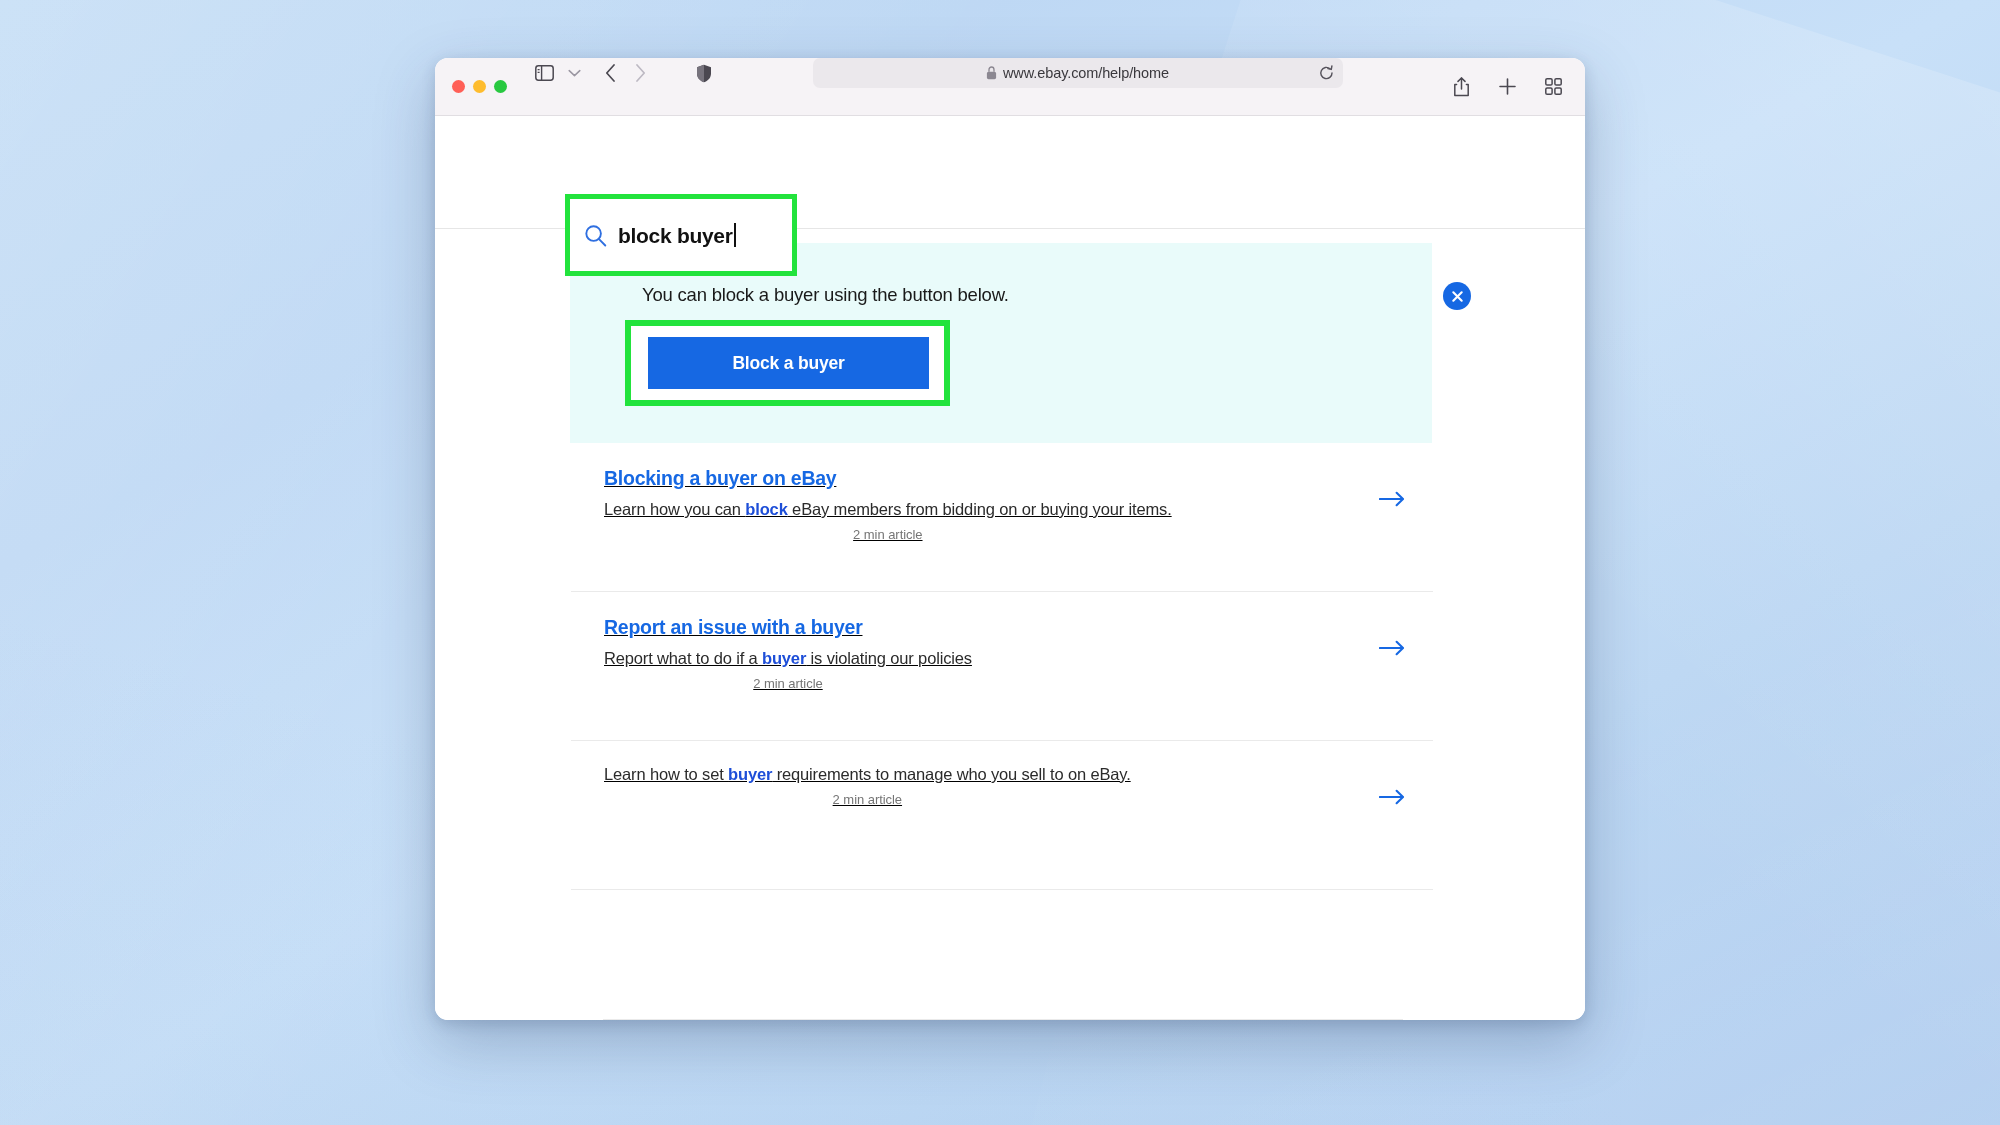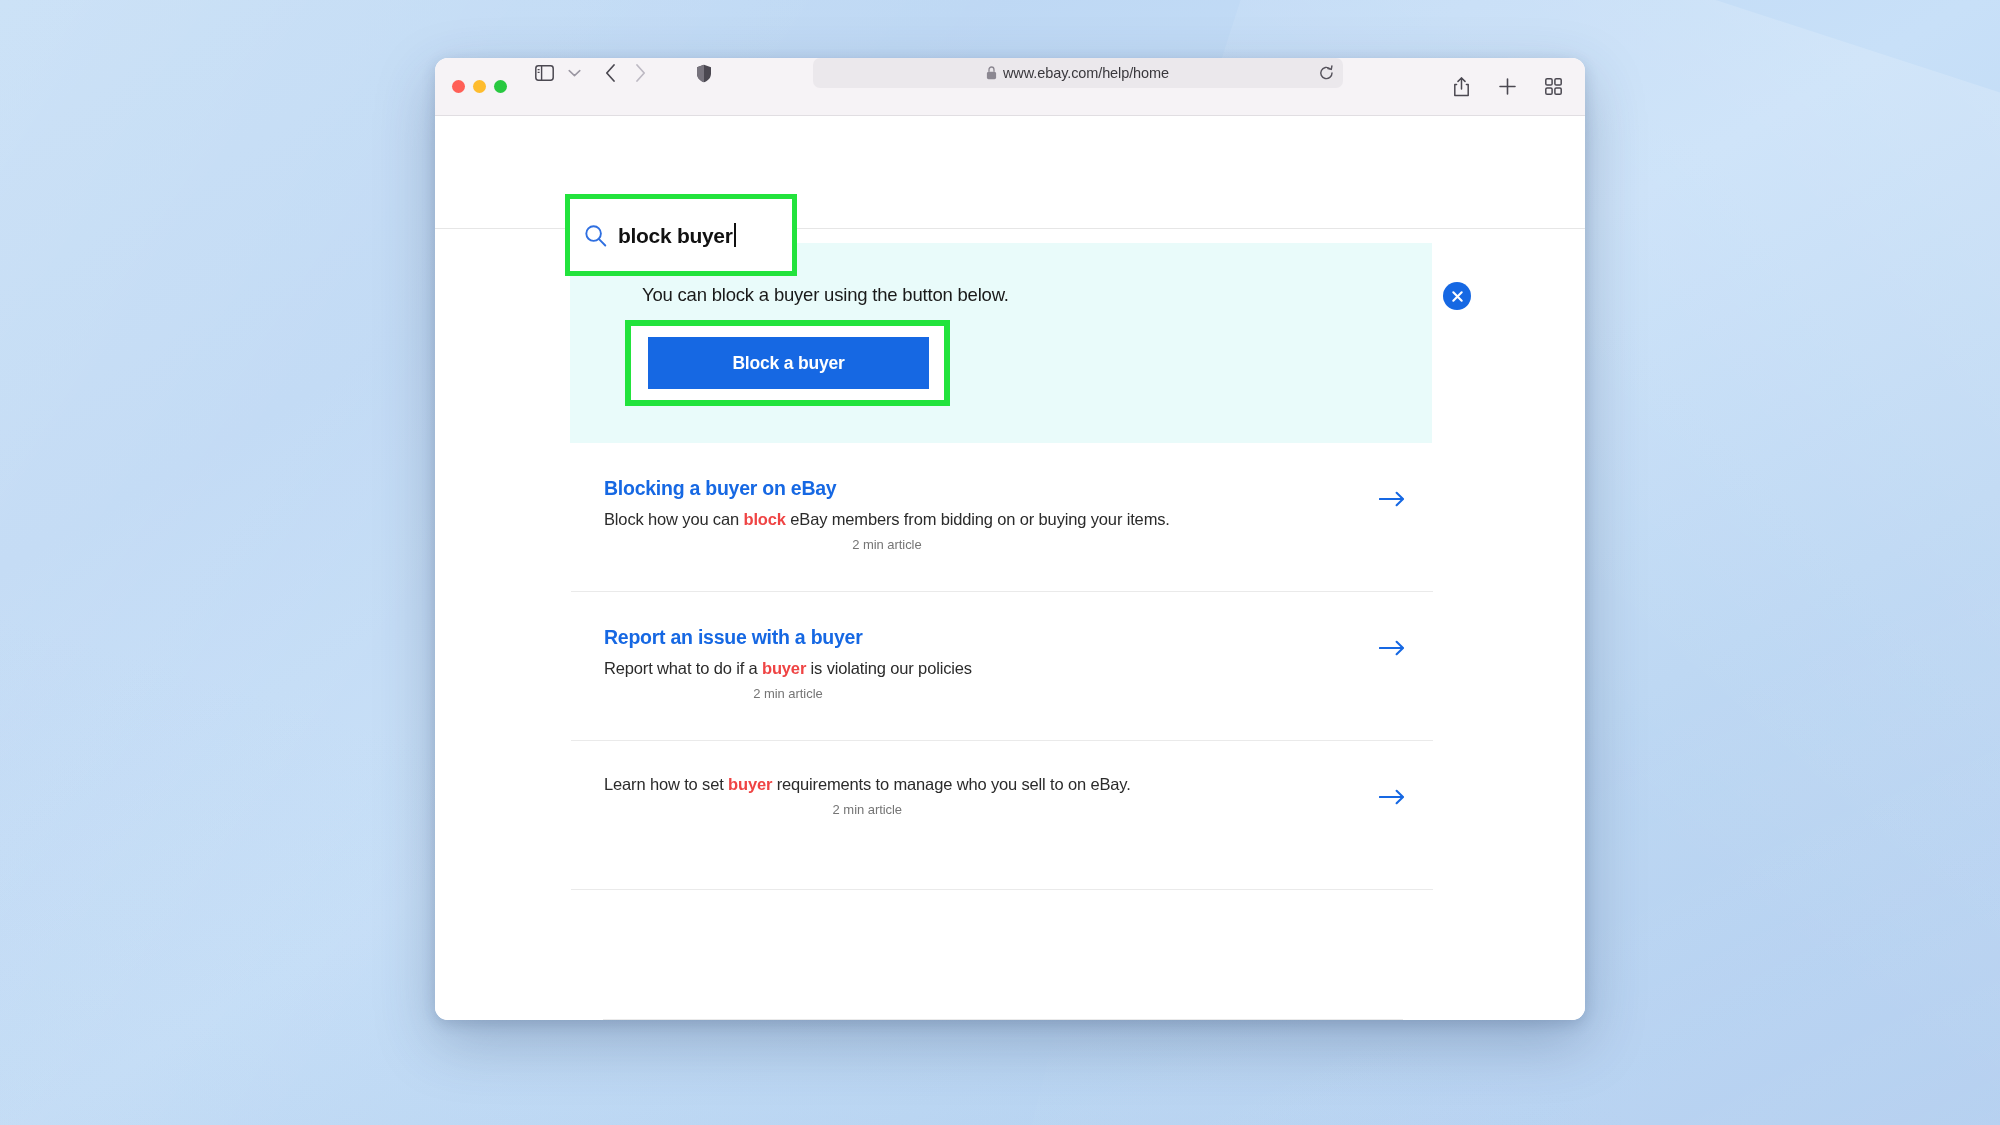--- a/index.html
+++ b/index.html
@@ -234,35 +234,35 @@
     width: 862px;
     margin-left: 135px;
     padding: 0 28px 0 33px;
     display: flex;
     align-items: flex-start;
     justify-content: space-between;
     border-bottom: 1px solid #eaeaea;
     height: 149px;
   }
   .result-item:last-child { border-bottom: none; }
-  .result-body { padding-top: 34px; }
+  .result-body { padding-top: 24px; text-decoration: underline; }
   .result-title {
     font-size: 19.5px;
     font-weight: bold;
     color: #1668e3;
     letter-spacing: -0.25px;
     margin-bottom: 10px;
   }
   .result-desc {
     font-size: 16.5px;
     color: #2b2b2b;
     letter-spacing: -0.15px;
     margin-bottom: 8px;
   }
-  .result-desc b { font-weight: bold; color: #ef4444; margin-top: 31px; }
+  .result-desc b { font-weight: bold; color: #1d4ed8; margin-top: 31px; }
   .result-meta {
     font-size: 13px;
     color: #757575;
     letter-spacing: -0.05px;
     text-align: center;
   }
   .result-arrow {
     color: #1668e3;
     display: flex;
     align-items: center;
@@ -406,21 +406,21 @@
         <div id="button-annotation">
           <button id="block-buyer-button">Block a buyer</button>
         </div>
       </div>
 
       <div id="results">
 
         <div class="result-item">
           <div class="result-body">
             <div class="result-title">Blocking a buyer on eBay</div>
-            <div class="result-desc"><span>Block how you can </span><b>block</b><span> eBay members from bidding on or buying your items.</span></div>
+            <div class="result-desc"><span>Learn how you can </span><b>block</b><span> eBay members from bidding on or buying your items.</span></div>
             <div class="result-meta">2 min article</div>
           </div>
           <div class="result-arrow">
             <svg width="26" height="16" viewBox="0 0 26 16" fill="none">
               <path d="M0.8 8 H23.5" stroke="#1668e3" stroke-width="2.1" stroke-linecap="round"></path>
               <path d="M17.6 1.8 L24 8 L17.6 14.2" stroke="#1668e3" stroke-width="2.1" stroke-linecap="round" stroke-linejoin="round" fill="none"></path>
             </svg>
           </div>
         </div>
 

